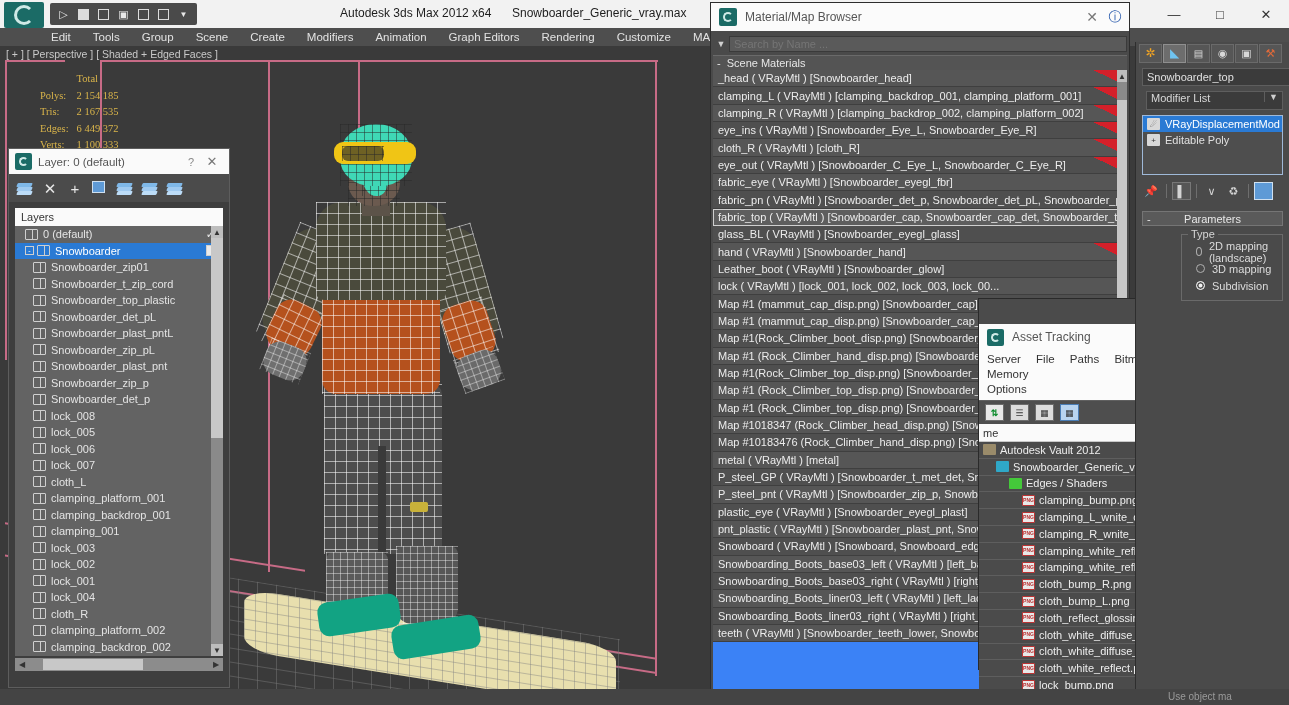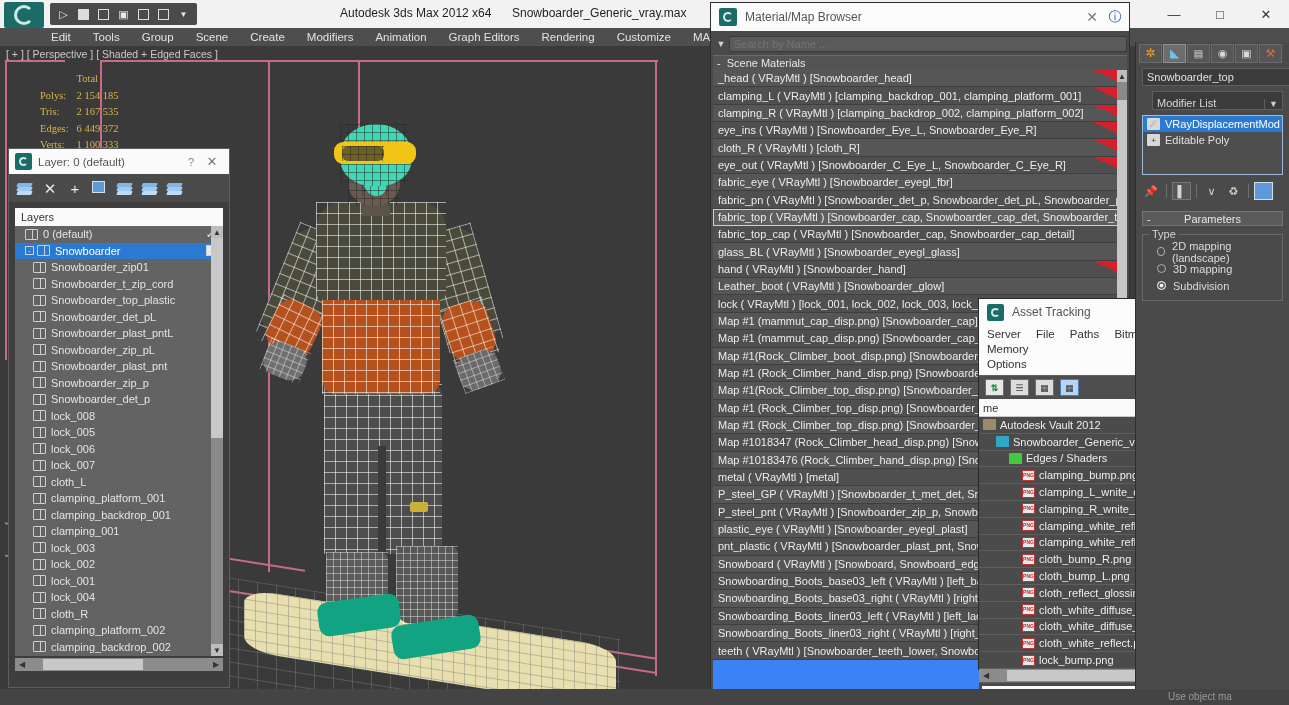--- a/index.html
+++ b/index.html
@@ -135,21 +135,21 @@
           display:flex; align-items:center; padding-left:5px; white-space:nowrap; position:relative; overflow:hidden; }
   .mrow:nth-child(even) { background:#4f4f4f; }
   .mrow.sel { background:#5e5e5e; outline:1px solid #cfcfcf; outline-offset:-1px; }
   .mflag { position:absolute; right:0; top:0; width:34px; height:100%;
            background:linear-gradient(to bottom left, #d4202a 0 50%, transparent 50%); }
   #mmb-vscroll { position:absolute; right:0; top:0; width:10px; height:100%; background:#8a8a8a; }
   #mmb-vthumb { position:absolute; left:0; top:30px; width:10px; height:300px; background:#c6c6c6; }
 
   
   #at { left:978px; top:298px; width:311px; height:372px; background:#4b4b4b; border:1px solid #2a2a2a; }
-  #at-title { height:26px; background:#fbfbfb; color:#444; display:flex; align-items:center; padding:0 2px; }
+  #at-title { height:26px; background:#fbfbfb; color:#444; display:flex; align-items:center; padding:0 2px;margin-top:25px; }
   #at-title .ic { width:17px; height:17px; background:#1b6b66; border-radius:2px; margin:0 8px 0 6px;
                   display:flex; align-items:center; justify-content:center; }
   #at-title .ic i { width:9px; height:9px; border:2px solid #cfe9e6; border-radius:50%; border-right-color:transparent; display:block;}
   #at-title .t { flex:1; font-size:12px; color:#555; }
   .at-wc { width:28px; height:26px; display:flex; align-items:center; justify-content:center; color:#555; font-size:12px; }
   #at-menu { background:#fbfbfb; color:#333; font-size:11.5px; padding:2px 4px 3px 8px; line-height:15px; }
   #at-menu span { margin-right:12px; }
   #at-tools { height:24px; background:#4e4e4e; display:flex; align-items:center; gap:6px; padding:0 6px; border-top:1px solid #606060;}
   .at-tb { width:19px; height:17px; border:1px solid #6d6d6d; background:#dcdcdc; display:flex; align-items:center; justify-content:center;
            font-size:9px; color:#333; }
@@ -181,38 +181,38 @@
 
   
   #cmdpanel { left:1135px; top:42px; width:154px; height:663px; background:#4a4a4a; border-left:1px solid #2e2e2e; }
   #cp-tabs { height:22px; display:flex; align-items:center; gap:1px; padding:2px 3px; }
   .cptab { width:23px; height:19px; background:#565656; border:1px solid #6a6a6a; display:flex;
            align-items:center; justify-content:center; }
   .cptab.act { background:#6d6d6d; border-color:#8f8f8f; }
   #cp-name { margin:4px 6px 0 6px; height:18px; display:flex; align-items:center; }
   #cp-name input { flex:1; height:18px; background:#3b3b3b; border:1px solid #5e5e5e; color:#e0e0e0;
                    font-size:11px; padding:0 4px; font-family:"Liberation Sans", sans-serif; }
-  #cp-modlist { margin:5px 6px 0 16px; height:19px; background:#3b3b3b; border:1px solid #5e5e5e;
-                display:flex; align-items:flex-end; font-size:11px; color:#d8d8d8; padding-left:4px; }
+  #cp-modlist { margin:5px 6px 0 10px; height:19px; background:#3b3b3b; border:1px solid #5e5e5e;
+                display:flex; align-items:flex-start; font-size:11px; color:#d8d8d8; padding-left:4px; }
   #cp-modlist .cv { margin-left:auto; width:18px; text-align:center; font-size:9px; color:#cfcfcf; border-left:1px solid #5e5e5e; }
   #cp-stack { margin:5px 6px 0 6px; height:60px; background:#4e4e4e; border:1px solid #9fb9d8; }
   .stkrow { height:16px; display:flex; align-items:center; font-size:11px; padding-left:4px; color:#e0e0e0; }
   .stkrow.sel { background:#2a7ad4; color:#fff; }
   .stkrow .si { width:13px; height:12px; margin-right:5px; background:#d8d8d8; border-radius:1px;
                 color:#333; font-size:8px; display:flex; align-items:center; justify-content:center; }
   #cp-stktools { margin:6px 6px 0 6px; height:20px; display:flex; align-items:center; gap:3px; }
   .stkbtn { width:19px; height:18px; display:flex; align-items:center; justify-content:center;
             color:#d4d4d4; font-size:11px; }
   .stkbtn.box { border:1px solid #777; background:#565656; }
   .stkdiv { width:1px; height:14px; background:#6e6e6e; margin:0 2px; }
   #cp-params { margin:10px 6px 0 6px; }
   .rollup { height:15px; background:#5a5a5a; border:1px solid #757575; display:flex; align-items:center;
             justify-content:center; font-size:11px; color:#e8e8e8; position:relative; }
   .rollup .mn { position:absolute; left:4px; }
-  .grp { border:1px solid #6a6a6a; margin-top:8px; padding:8px 6px 6px 6px; position:relative; }
+  .grp { border:1px solid #6a6a6a; margin-top:8px; padding:8px 6px 6px 6px; position:relative;margin-left:39px; }
   .grp > .gl { position:absolute; top:-7px; left:6px; background:#4a4a4a; padding:0 3px; font-size:11px; color:#d6d6d6; }
   .radio { display:flex; align-items:center; font-size:11px; color:#dcdcdc; height:17px; padding-left:8px; }
   .radio .rd { width:9px; height:9px; border-radius:50%; border:1px solid #b0b0b0; margin-right:7px; background:#4a4a4a; }
   .radio.on .rd { background:#efefef; box-shadow:inset 0 0 0 1.5px #4a4a4a; border-color:#e8e8e8; }
 
   
   #bottomstrip { left:0; bottom:0; width:1289px; height:16px; background:#444; }
   #bs-text { position:absolute; left:1168px; top:2px; font-size:10px; color:#9a9a9a; }
 </style>
 </head>
@@ -626,23 +626,20 @@
         <div class="mrow">
           <span>fabric_eye  ( VRayMtl )  [Snowboarder_eyegl_fbr]</span>
         </div>
         <div class="mrow">
           <span>fabric_pn  ( VRayMtl )  [Snowboarder_det_p, Snowboarder_det_pL, Snowboarder_pa...</span>
         </div>
         <div class="mrow sel">
           <span>fabric_top  ( VRayMtl )  [Snowboarder_cap, Snowboarder_cap_det, Snowboarder_t_zi...</span>
         </div>
         <div class="mrow">
-          <span>fabric_top_cap  ( VRayMtl )  [Snowboarder_cap, Snowboarder_cap_detail]</span>
-        </div>
-        <div class="mrow">
           <span>glass_BL  ( VRayMtl )  [Snowboarder_eyegl_glass]</span>
         </div>
         <div class="mrow">
           <span>hand  ( VRayMtl )  [Snowboarder_hand]</span>
           <span class="mflag"></span>
         </div>
         <div class="mrow">
           <span>Leather_boot  ( VRayMtl )  [Snowboarder_glow]</span>
         </div>
         <div class="mrow">

